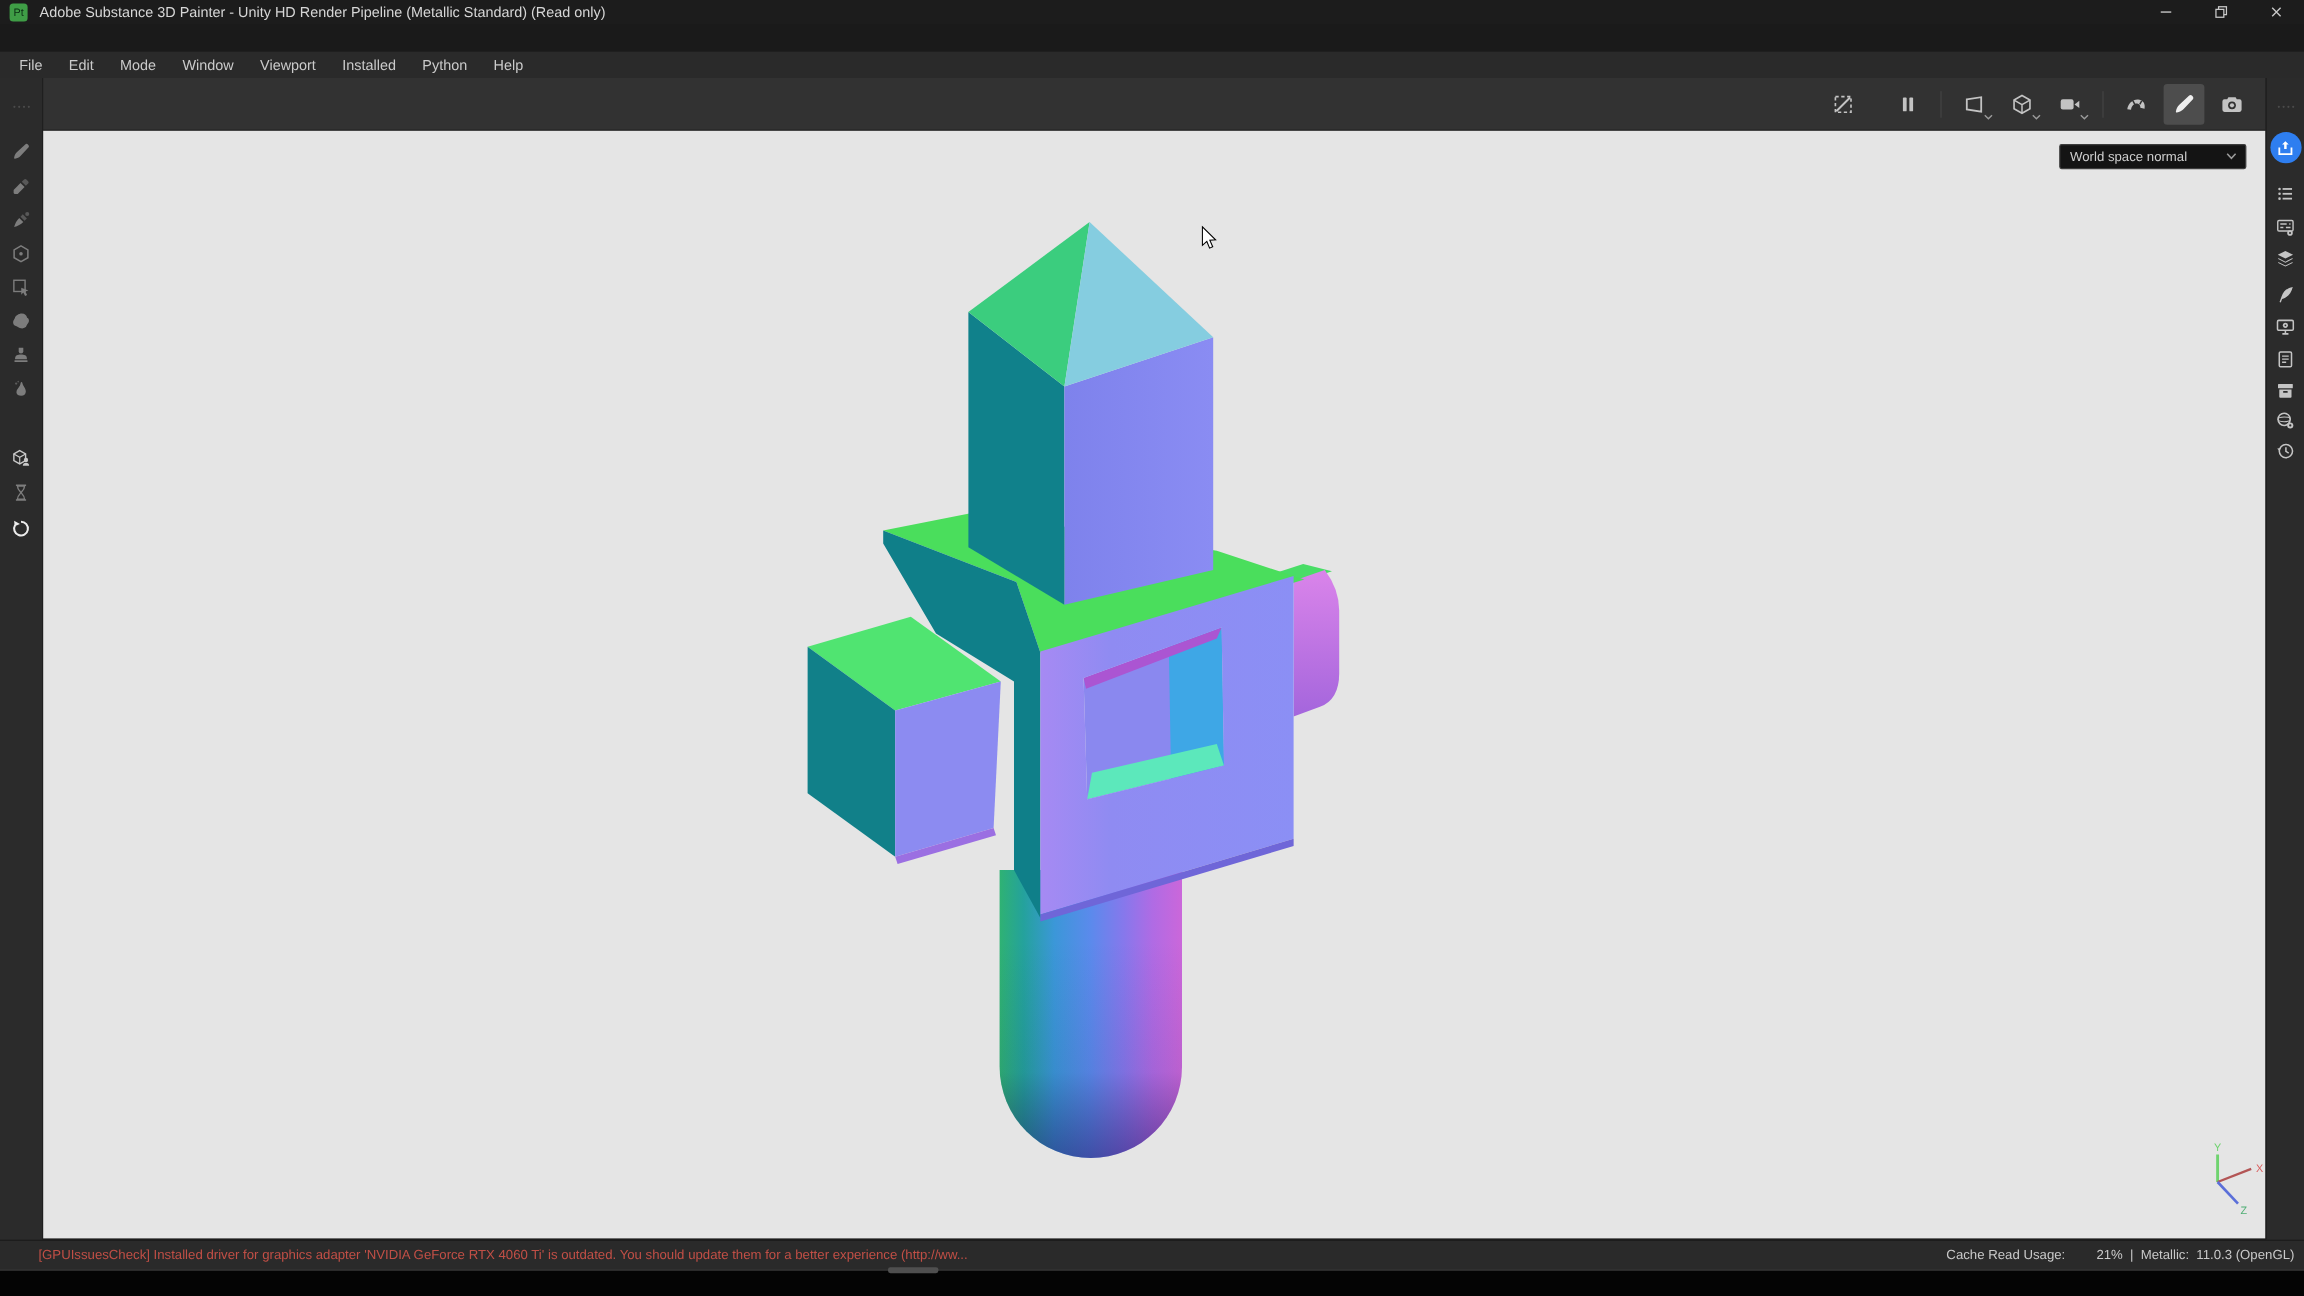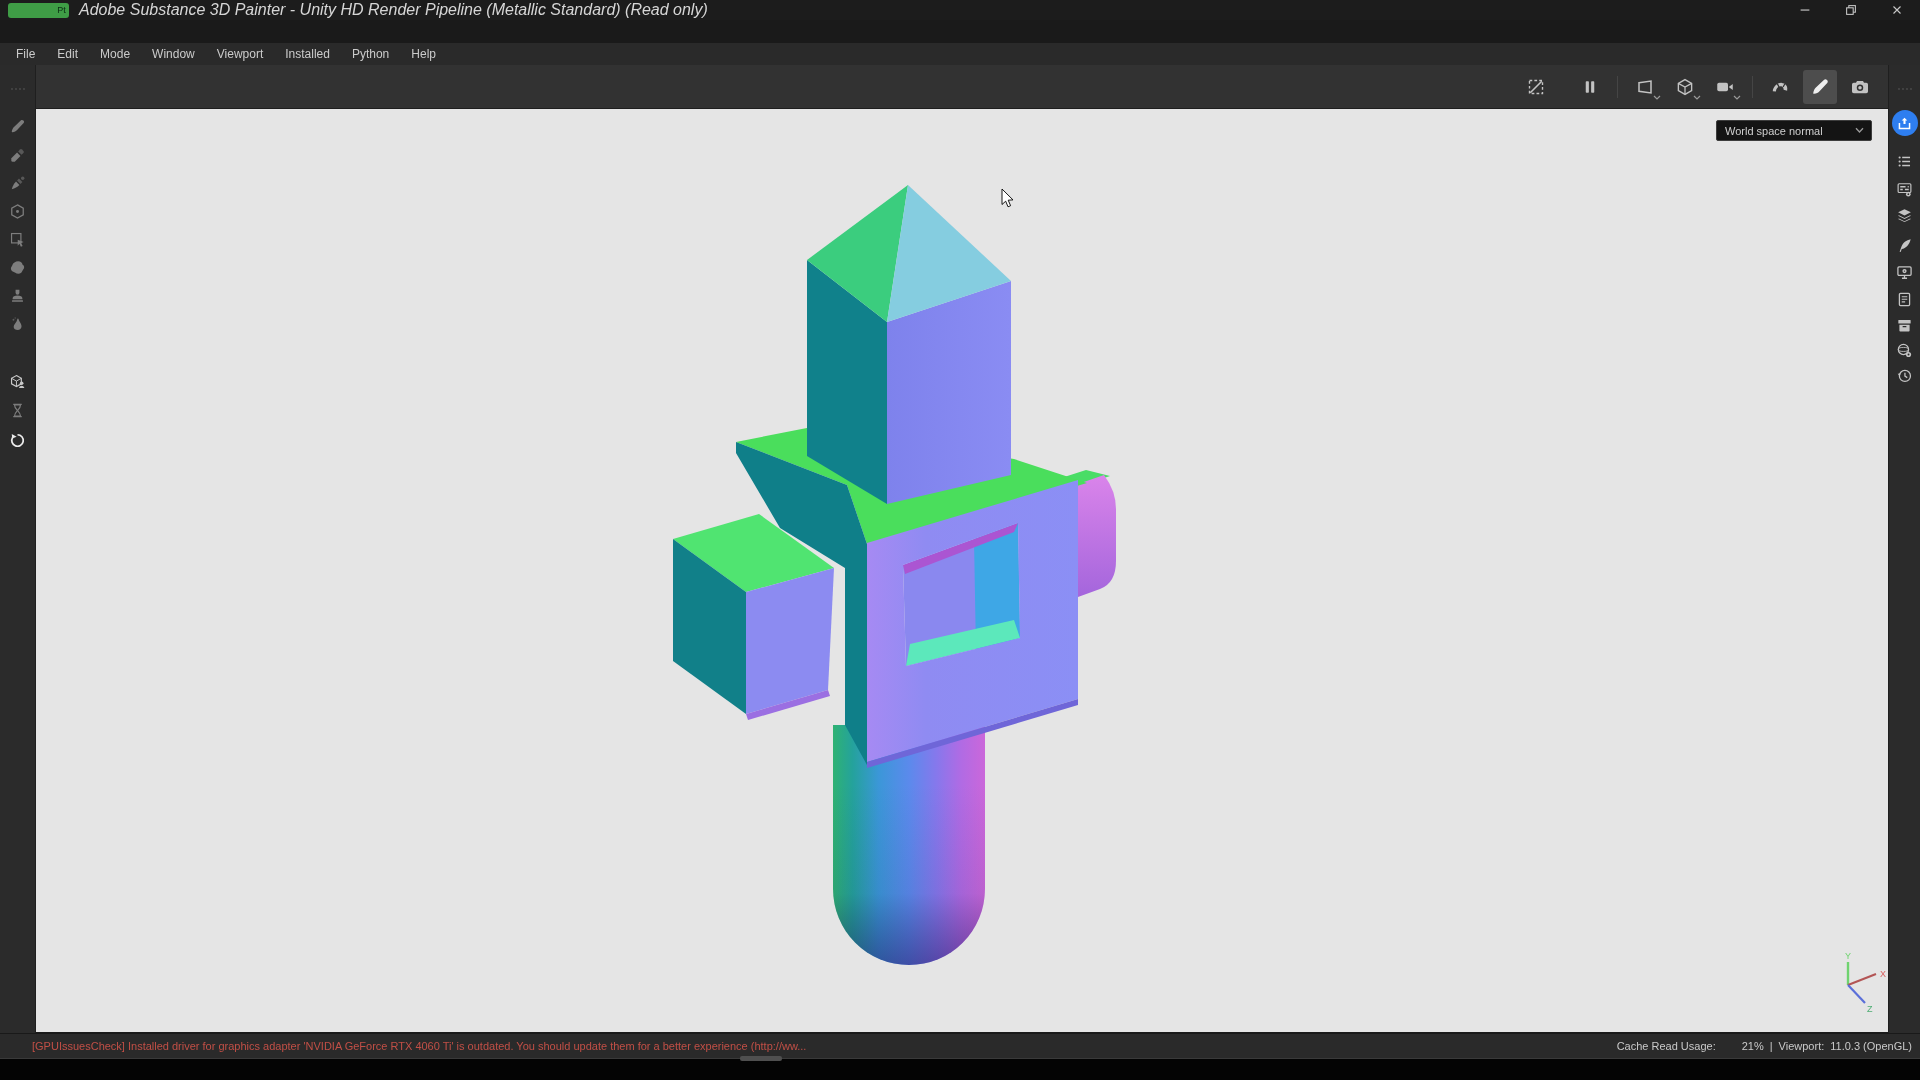--- a/index.html
+++ b/index.html
@@ -2,22 +2,22 @@
 <html><head>
 <meta charset="utf-8">
 <style>
   html,body{margin:0;padding:0;width:1920px;height:1080px;background:#000;overflow:hidden;
     font-family:"Liberation Sans",sans-serif;-webkit-font-smoothing:antialiased;}
   .app{position:relative;width:1920px;height:1080px;background:#1a1a1a;}
 
   
   .titlebar{height:20px;background:#1c1c1c;display:flex;align-items:center;position:relative;}
   .logo{width:15px;height:15px;margin-left:8px;border-radius:3px;background:#3f9d46;color:#0b2e14;
-    font-size:9px;font-weight:normal;display:flex;align-items:center;justify-content:center;padding-left:46px;}
-  .title{color:#d6d6d6;font-size:16px;margin-left:10px;white-space:nowrap;font-style:italic;}
+    font-size:9px;font-weight:normal;display:flex;align-items:center;justify-content:center;}
+  .title{color:#d6d6d6;font-size:12px;margin-left:10px;white-space:nowrap;}
   .wincontrols{position:absolute;right:0;top:0;height:20px;display:flex;}
   .winbtn{width:46px;height:20px;display:flex;align-items:center;justify-content:center;color:#c9c9c9;}
   .winbtn svg{width:14px;height:14px;}
 
   
   .menubar{height:22px;background:#2a2a2a;display:flex;align-items:center;padding-left:5px;margin-top:23px;}
   .menu-item{padding:0 11px;font-size:12px;color:#cbcbcb;line-height:22px;}
 
   
   .main{display:flex;height:968px;}
@@ -433,21 +433,21 @@
       </div>
   </div>
 
   <div class="statusbar">
     <span class="status-warning" id="statuswarning" style="color: rgb(193, 79, 70); padding-left: 24px;">[GPUIssuesCheck] Installed driver for graphics adapter 'NVIDIA GeForce RTX 4060 Ti' is outdated. You should update them for a better experience (http://ww...</span>
     <div class="status-right">
       <span>Cache Read Usage:</span>
       <span class="cache-gap"></span>
       <span>21%</span>
       <span>|</span>
-      <span>Viewport:</span>
+      <span>Metallic:</span>
       <span>11.0.3 (OpenGL)</span>
     </div>
   </div>
 
   <div class="bottomblack">
     <div class="grip-dash"></div>
   </div>
 
 </div>
 

